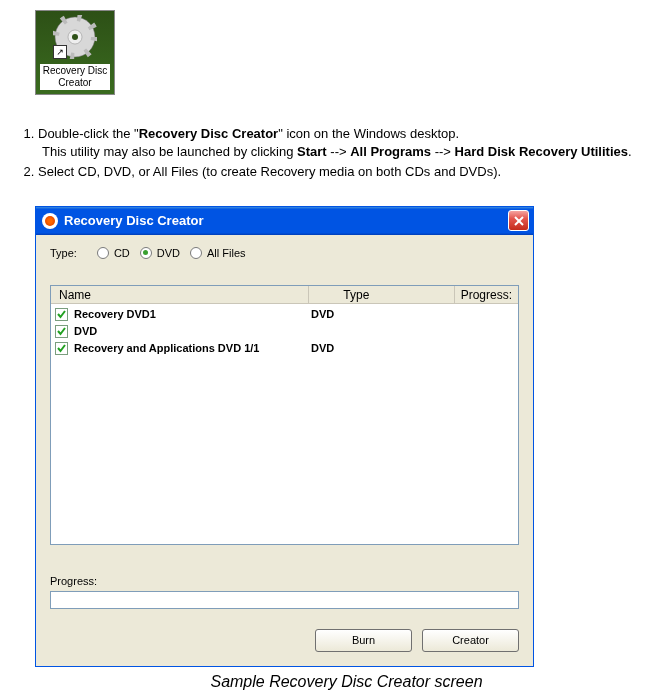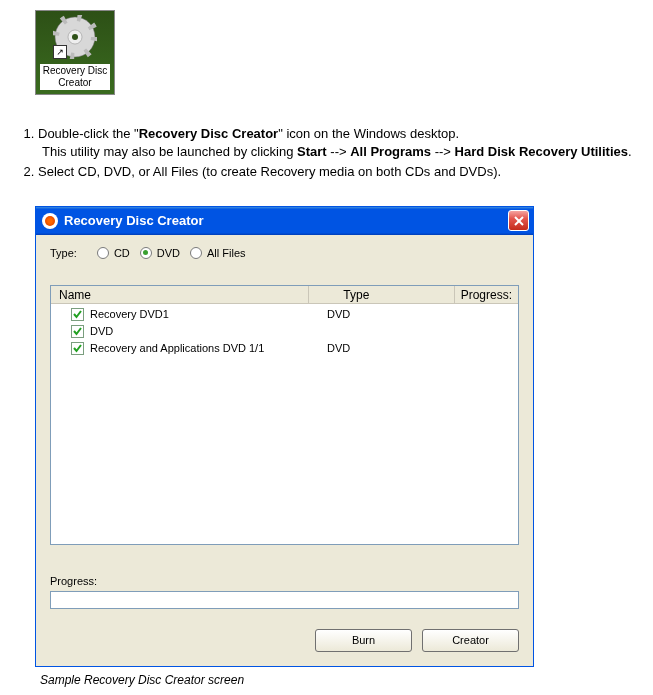--- a/index.html
+++ b/index.html
@@ -122,21 +122,21 @@
     }
     .list-header-cell {
       padding: 2px 6px;
       border-right: 1px solid #cac6b8;
       text-align: left;
     }
     .col-name { width: 260px; padding-left: 8px; }
     .col-type { width: 118px; margin-left: 28px; }
     .col-progress { flex: 1; border-right: none; }
     .list-body { padding: 2px 0; }
-    .list-row { display: flex; align-items: center; height: 17px; padding-left: 20px; }
+    .list-row { display: flex; align-items: center; height: 17px; padding-left: 4px; font-weight: bold; }
     .checkbox {
       width: 13px; height: 13px; border: 1px solid #7a9e7e;
       background: #fff; margin-right: 6px;
       display: flex; align-items: center; justify-content: center;
       cursor: pointer;
     }
     .checkmark { stroke: #21a121; stroke-width: 2; fill: none; }
     .row-name { width: 237px; }
     .row-type { width: 118px; }
     
@@ -158,21 +158,21 @@
       width: 97px;
       height: 23px;
       background: linear-gradient(to bottom, #fff, #ece9d8);
       border: 1px solid #707070;
       border-radius: 3px;
       font-size: 11px;
       cursor: pointer;
       font-family: inherit;
     }
     
-    .caption { margin: 6px 0 0 40px; font-style: italic; font-size: 12px; }
+    .caption { margin: 6px 0 0 40px; font-style: italic; font-size: 16px; text-align: center; }
   </style>
 </head>
 <body>
 
 <div class="desktop-icon-area">
   <div class="desktop-icon">
     <div class="disc-icon-wrapper">
       <svg class="disc-svg" width="44" height="44" viewBox="0 0 44 44">
         <circle cx="22" cy="22" r="20" fill="#d8d8d8" stroke="#666" stroke-width="0.5"></circle>
         <circle cx="22" cy="22" r="20" fill="none" stroke="#bbb" stroke-width="8" stroke-dasharray="4 12"></circle>

